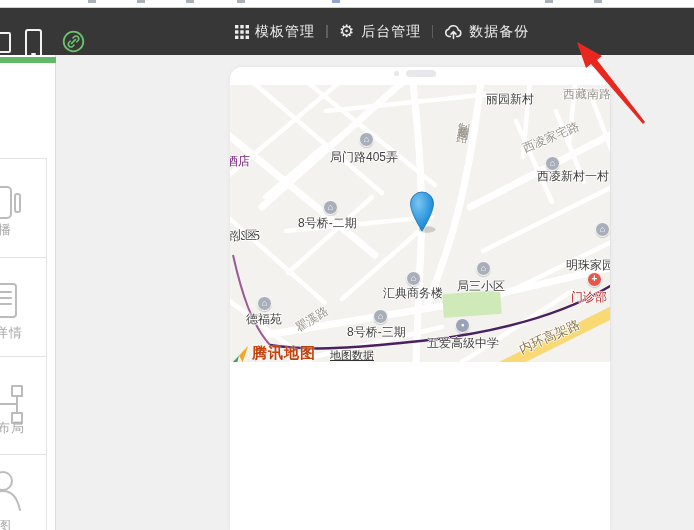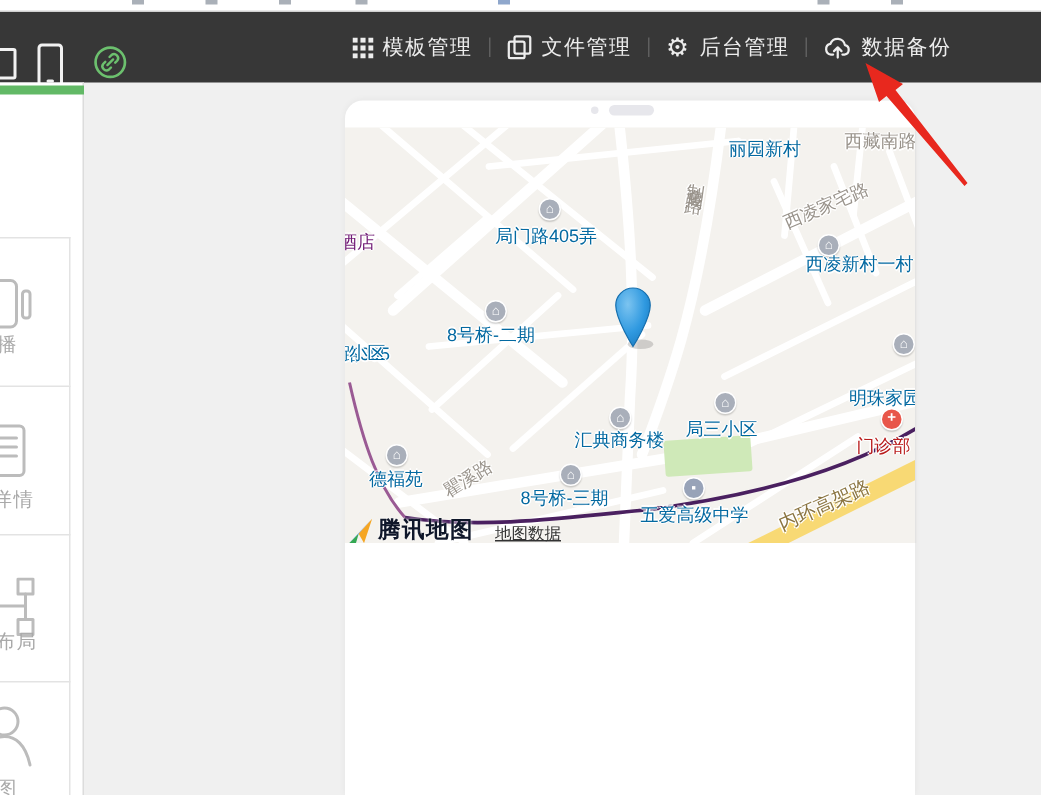--- a/index.html
+++ b/index.html
@@ -34,33 +34,33 @@
   #phone-card{position:absolute;left:230px;top:67px;width:380px;height:463px;background:#ffffff;border-radius:12px 12px 0 0;box-shadow:0 0 5px rgba(0,0,0,0.05);}
   #speaker-dot{position:absolute;left:164px;top:4px;width:5px;height:5px;border-radius:50%;background:#e7e7ec;}
   #speaker-pill{position:absolute;left:176px;top:3px;width:30px;height:7px;border-radius:4px;background:#e7e7ec;}
 
   
   #map{position:absolute;left:0;top:18px;width:380px;height:277px;overflow:hidden;background:#f4f2ee;border-right:1px solid #e3e3e3;box-sizing:content-box;cursor:grab;}
   .road{stroke:#ffffff;fill:none;stroke-linecap:round;}
   .road.major{stroke-width:7;}
   .road.minor{stroke-width:4.5;}
   #park{position:absolute;left:213px;top:207px;width:58px;height:24px;background:#cfe9b8;border-radius:2px;transform:rotate(-4deg);}
-  .ml{position:absolute;font-size:12px;color:#0369a1;white-space:nowrap;
+  .ml{position:absolute;font-size:12px;color:#404040;white-space:nowrap;
       text-shadow:0 1px 0 #fff,0 -1px 0 #fff,1px 0 0 #fff,-1px 0 0 #fff;}
   .ml.roadname{color:#98928a;}
   .ml.hotel{color:#701a75;}
   .ml.clinic{color:#b91c1c;}
   .ml.vertical{writing-mode:vertical-rl;letter-spacing:3px;transform:rotate(8deg);}
   .poi{position:absolute;width:13px;height:13px;border-radius:50%;background:#a9afba;border:1px solid #ffffff;
        box-shadow:0 1px 1px rgba(0,0,0,0.18);color:#fff;font-size:9px;line-height:12px;text-align:center;font-weight:bold;}
   .poi.red{background:#e8564a;font-size:10px;line-height:11px;}
   .poi.school{background:#98a3b8;}
   #map-pin{position:absolute;left:178px;top:104px;}
   #map-logo{position:absolute;left:1px;top:259px;display:flex;align-items:flex-end;gap:3px;}
-  #logo-text{font-size:15px;font-weight:bold;color:#0f172a;letter-spacing:1px;text-shadow:0 0 2px #fff;font-family:Liberation Mono, monospace;}
+  #logo-text{font-size:15px;font-weight:bold;color:#c2410c;letter-spacing:1px;text-shadow:0 0 2px #fff;font-family:Liberation Mono, monospace;}
   #map-attr{position:absolute;left:100px;top:263px;font-size:11px;color:#333;text-decoration:underline;text-shadow:0 0 2px #fff;cursor:pointer;}
 
   #red-arrow{position:absolute;left:560px;top:35px;z-index:50;}
 </style>
 </head>
 <body>
 
 <div id="app">
 
   <div id="top-strip">
@@ -93,29 +93,20 @@
               <rect x="5.3" y="5.3" width="3.4" height="3.4"></rect>
               <rect x="10.6" y="5.3" width="3.4" height="3.4"></rect>
             <rect x="0" y="10.6" width="3.4" height="3.4"></rect>
               <rect x="5.3" y="10.6" width="3.4" height="3.4"></rect>
               <rect x="10.6" y="10.6" width="3.4" height="3.4"></rect>
           </g>
         </svg>
         <span>模板管理</span>
       </div>
       <div class="menu-sep"></div>
-      <div class="menu-item">
-        <svg width="17" height="17" viewBox="0 0 17 17">
-          <g fill="none" stroke="#ededed" stroke-width="1.5">
-            <rect x="5" y="1.2" width="10.5" height="11.5" rx="1.2"></rect>
-            <rect x="1.2" y="4.8" width="10.5" height="11" rx="1.2"></rect>
-          </g>
-        </svg>
-        <span>文件管理</span>
-      </div>
       <div class="menu-sep"></div>
       <div class="menu-item">
         <span class="gear-glyph">⚙</span>
         <span>后台管理</span>
       </div>
       <div class="menu-sep"></div>
       <div class="menu-item">
         <svg width="19" height="17" viewBox="0 0 19 17">
           <g fill="none" stroke="#ededed" stroke-width="1.5" stroke-linecap="round" stroke-linejoin="round">
             <path d="M6.4,13.4 H5 A3.6,3.6 0 0 1 4.6,6.3 A5,5 0 0 1 14.3,7.1 A3.2,3.2 0 0 1 14,13.4 H12.6"></path>

